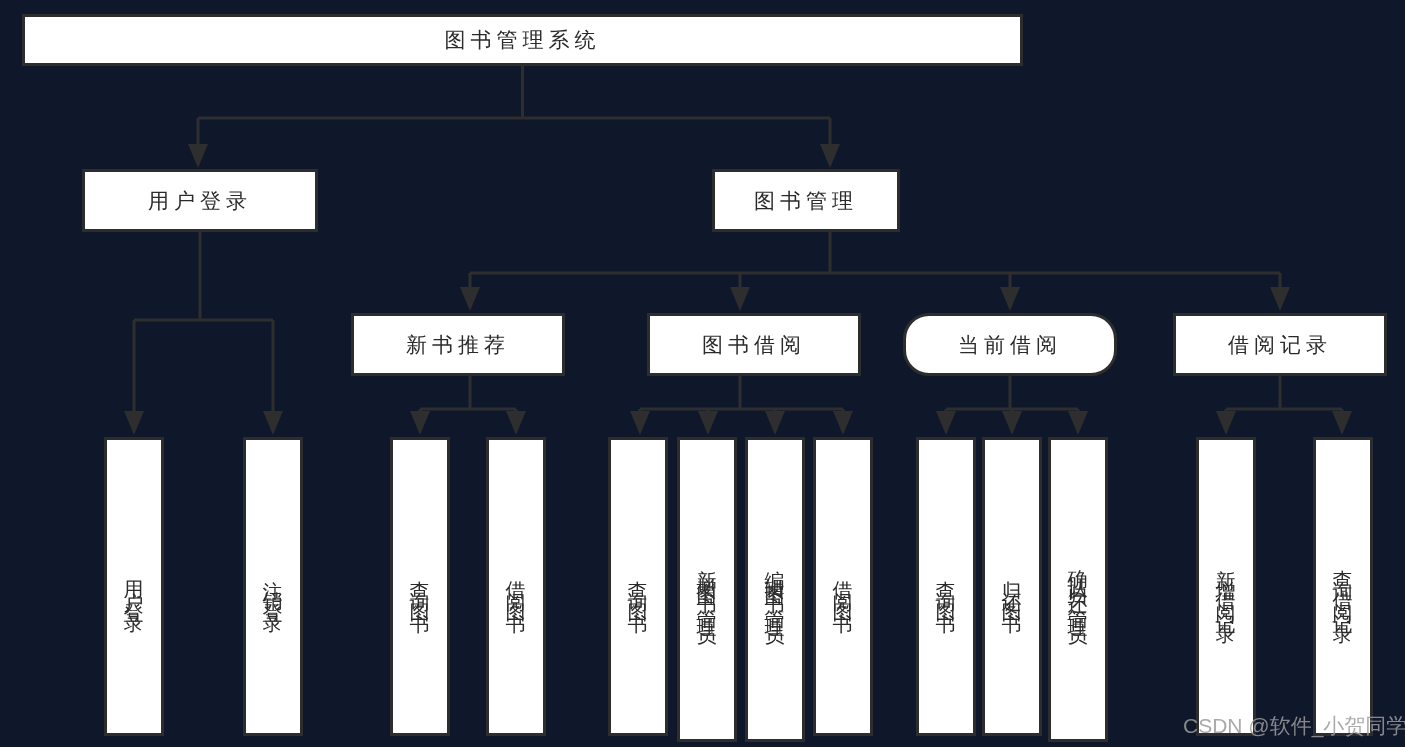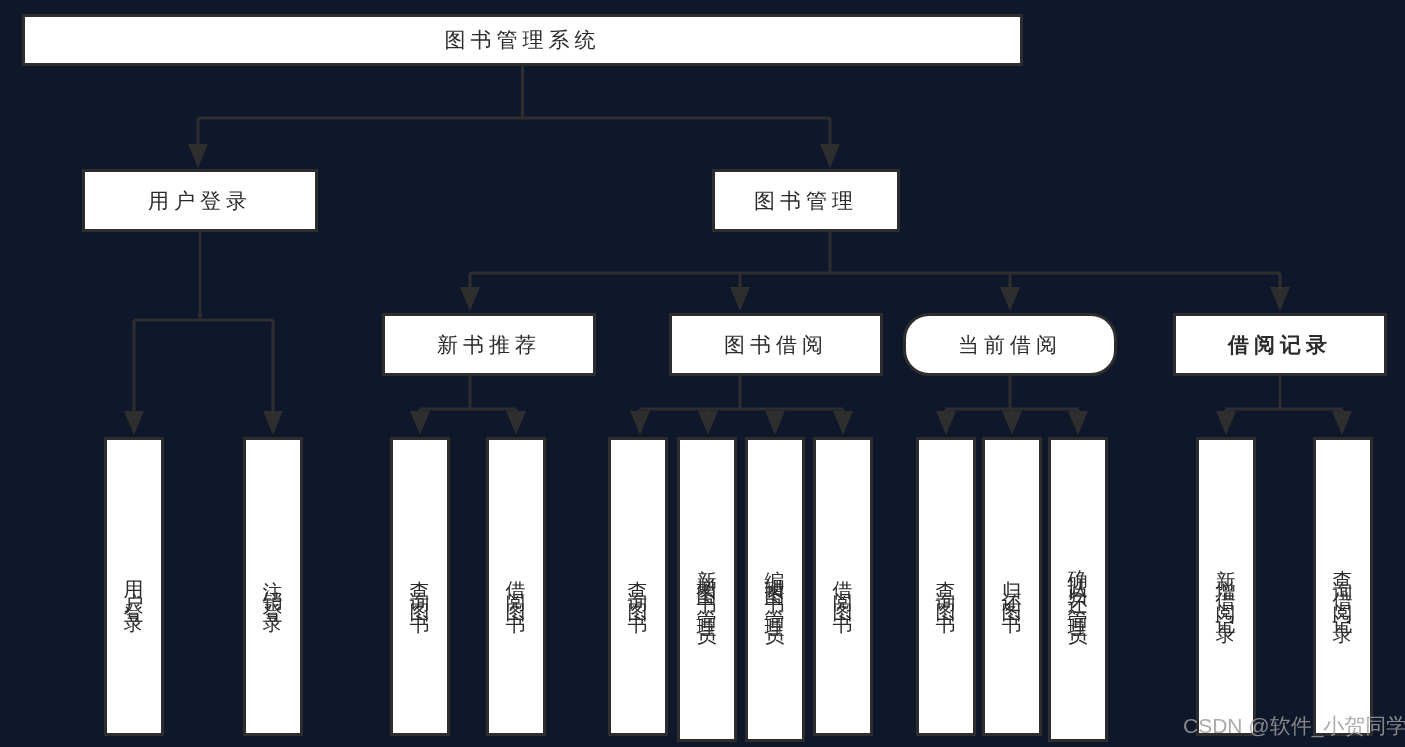--- a/index.html
+++ b/index.html
@@ -33,24 +33,24 @@
   }
   .h {
     font-size: 21px;
     letter-spacing: 5px;
     white-space: nowrap;
   }
   .root-box  { left: 22px;  top: 14px;  width: 1001px; height: 52px; }
   .lvl2-a    { left: 82px;  top: 169px; width: 236px;  height: 63px; }
   .lvl2-b    { left: 712px; top: 169px; width: 188px;  height: 63px; }
   .lvl3      { top: 313px; width: 214px; height: 63px; }
-  .l3-a { left: 382px; }
-  .l3-b { left: 669px; }
+  .l3-a { left: 351px; }
+  .l3-b { left: 647px; }
   .l3-c { left: 903px; border-radius: 26px; }
-  .l3-d { left: 1173px; font-weight: bold; }
+  .l3-d { left: 1173px; }
   .leaf {
     top: 437px;
     width: 60px;
     height: 299px;
     writing-mode: vertical-rl;
     text-orientation: mixed;
     font-size: 20px;
     letter-spacing: 11px;
     line-height: 1;
   }

